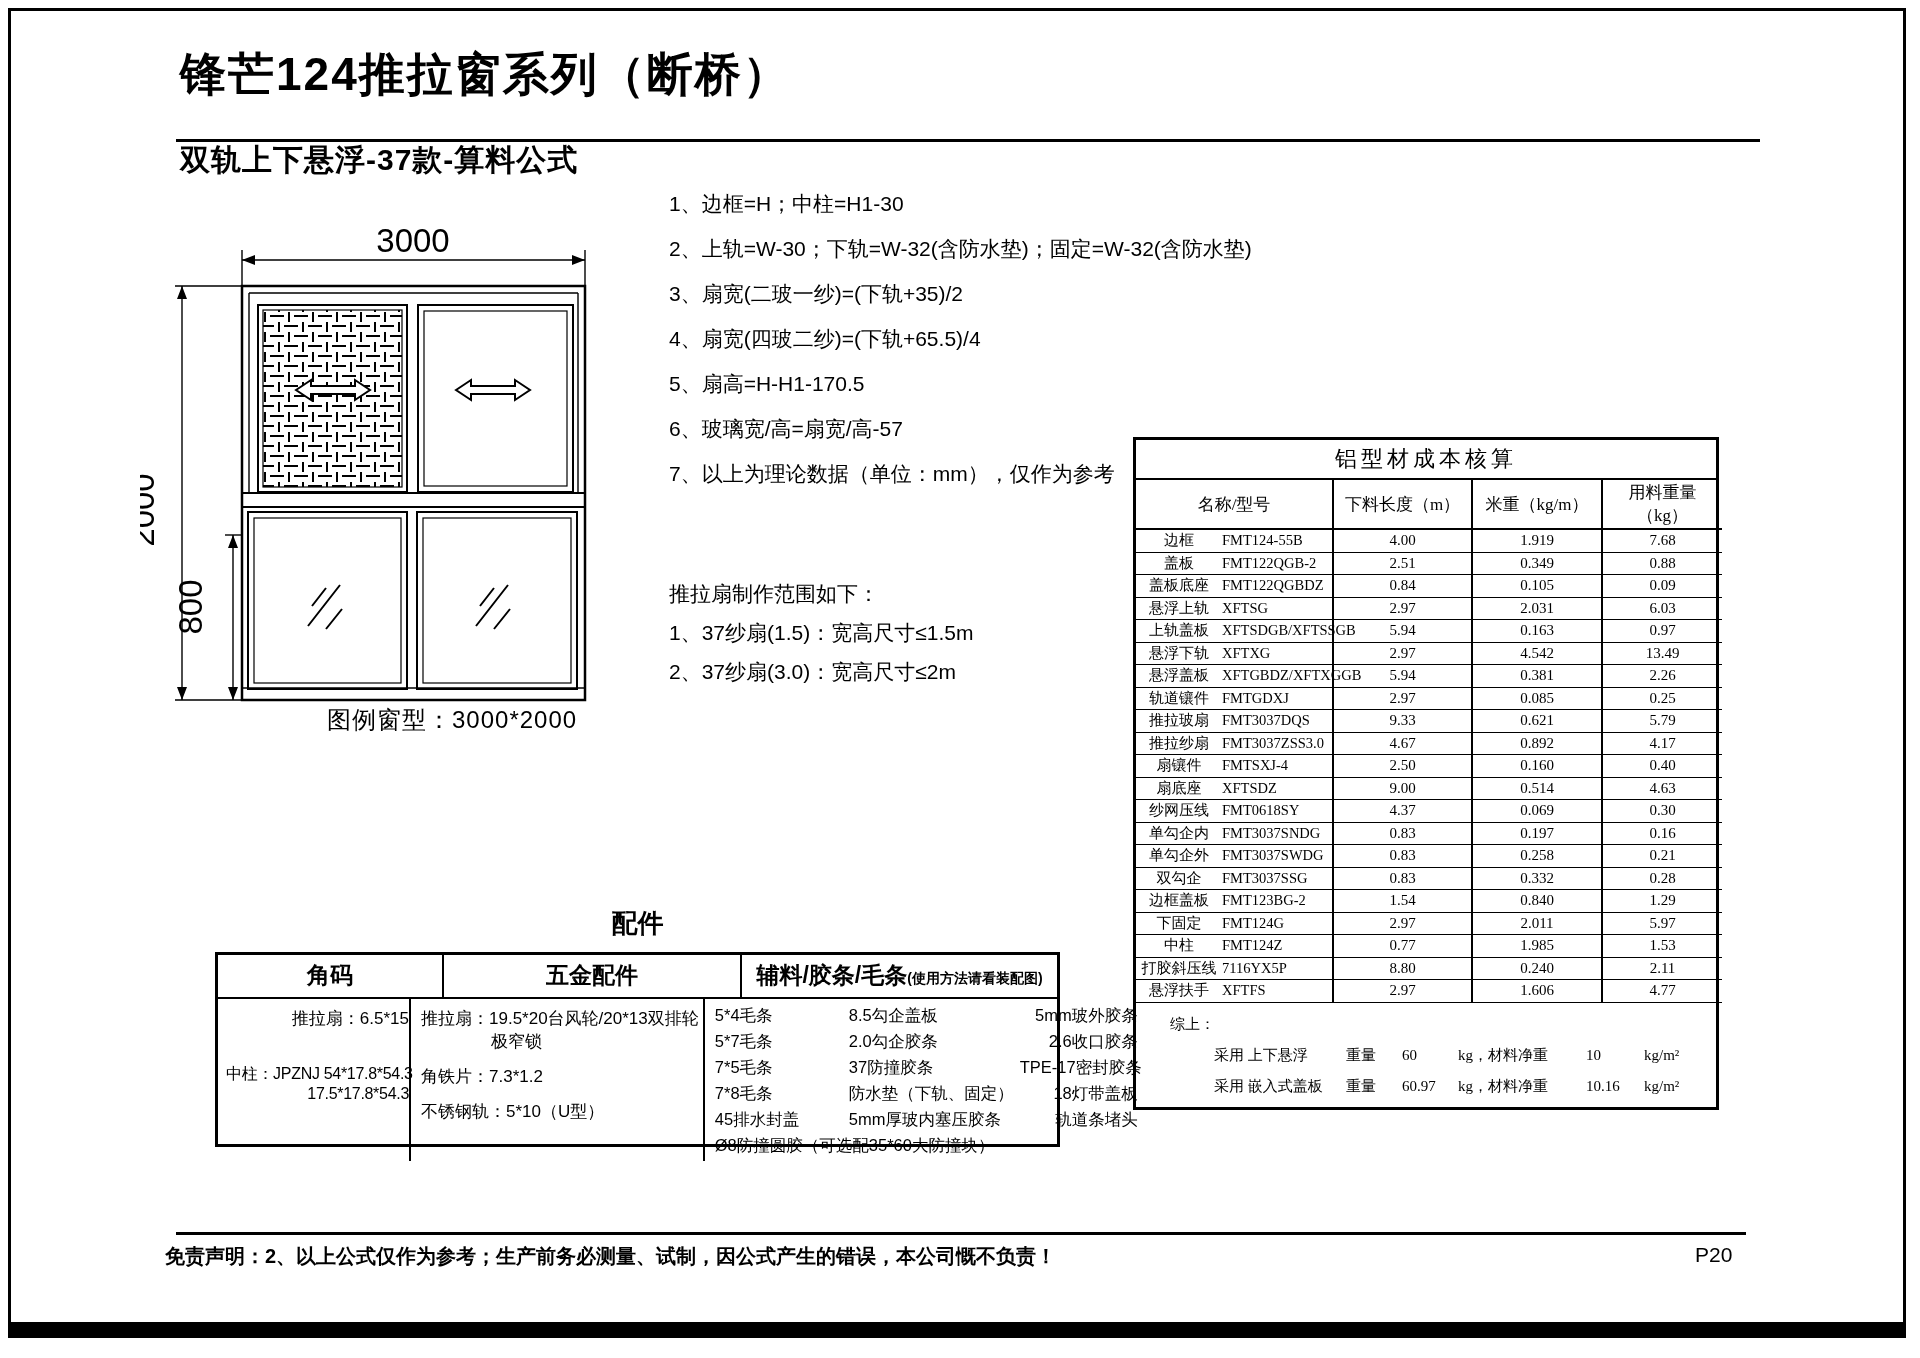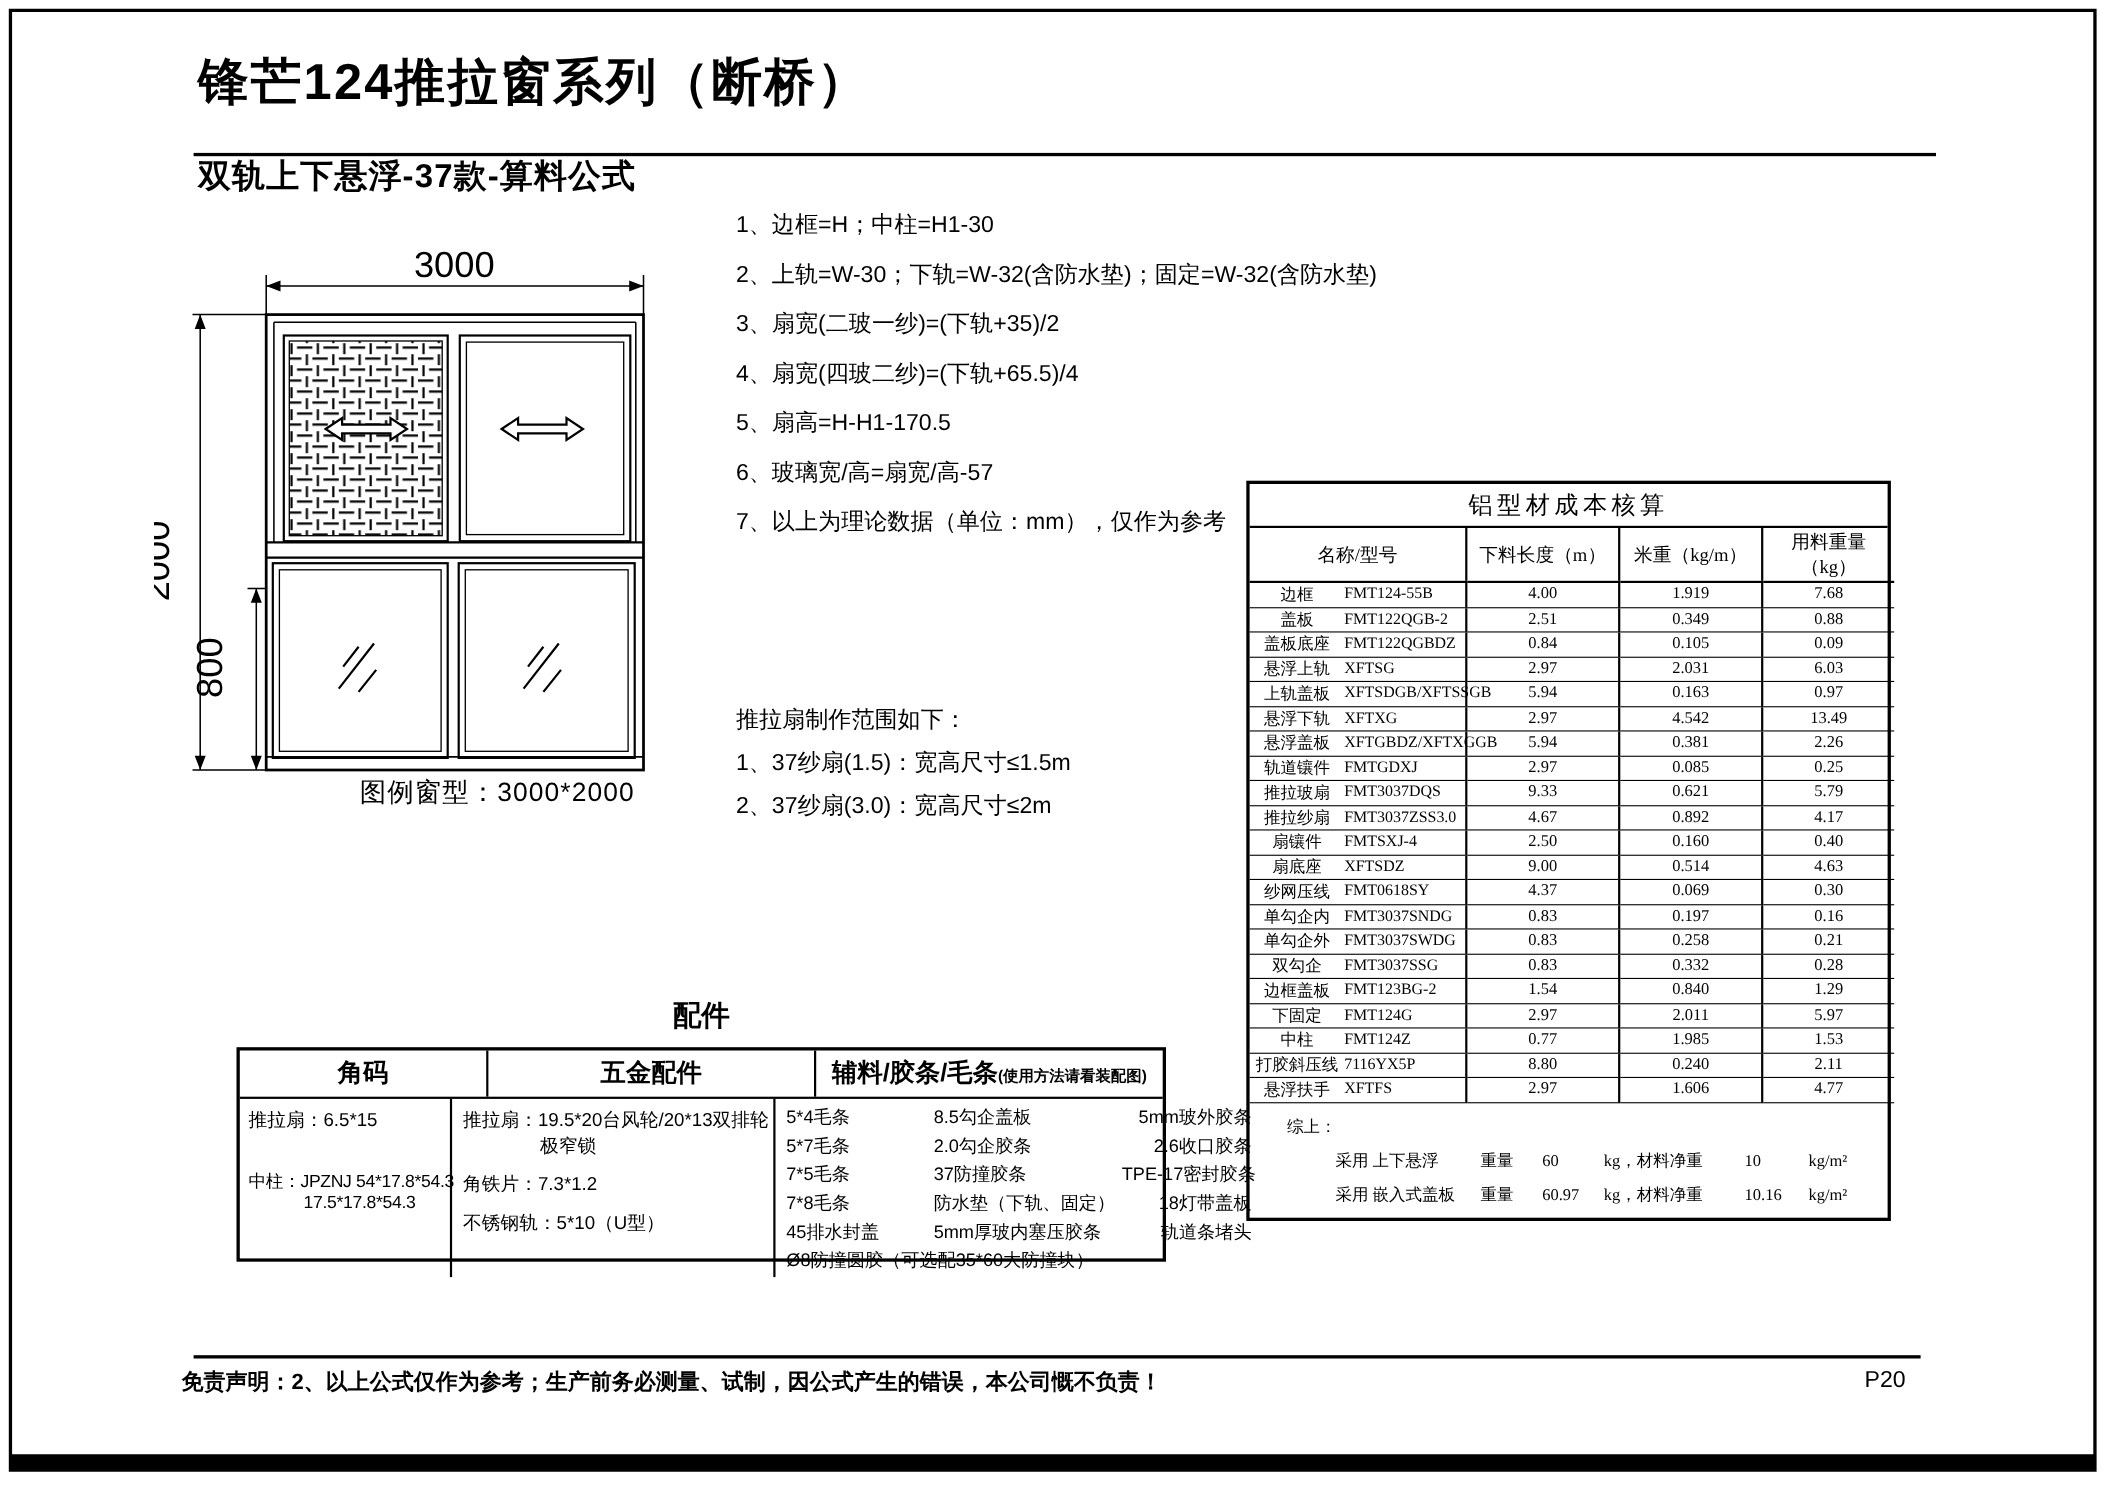--- a/index.html
+++ b/index.html
@@ -9,21 +9,21 @@
   }
   .page-frame{position:absolute;left:8px;top:8px;width:1898px;height:1330px;
     border:3px solid #000;border-bottom:16px solid #000;box-sizing:border-box;pointer-events:none;}
   .title{position:absolute;left:180px;top:44px;font-size:46px;font-weight:700;letter-spacing:2px;}
   .rule-top{position:absolute;left:176px;top:139px;width:1584px;height:3px;background:#000;}
   .subtitle{position:absolute;left:180px;top:140px;font-size:30px;font-weight:700;letter-spacing:1px;}
 
   
   .formulas{position:absolute;left:669px;top:190px;margin:0;padding:0;font-size:21px;}
   .formulas div{margin-bottom:17px;white-space:nowrap;}
-  .sash-range{position:absolute;left:669px;top:640px;font-size:21px;}
+  .sash-range{position:absolute;left:669px;top:580px;font-size:21px;}
   .sash-range div{margin-bottom:11px;white-space:nowrap;}
 
   
   .diagram{position:absolute;left:140px;top:222px;width:480px;height:500px;}
   .diagram svg text{font-family:"Liberation Sans",sans-serif;fill:#000;}
   .diagram-caption{position:absolute;left:327px;top:704px;font-size:24px;letter-spacing:1px;}
 
   
   .cost-card{position:absolute;left:1133px;top:437px;width:586px;height:673px;
     border:3px solid #000;box-sizing:border-box;font-family:"Liberation Serif", serif;}
@@ -46,21 +46,21 @@
 
   
   .acc-title{position:absolute;left:215px;top:906px;width:845px;text-align:center;font-size:26px;font-weight:700;}
   .acc-card{position:absolute;left:215px;top:952px;width:845px;height:195px;border:3px solid #000;box-sizing:border-box;display:flex;flex-direction:column;}
   .acc-head{display:flex;height:42px;border-bottom:2.5px solid #000;flex:none;}
   .acc-head .h1{width:224px;box-sizing:border-box;text-align:center;line-height:40px;font-size:23px;font-weight:700;}
   .acc-head .h2{width:298px;box-sizing:border-box;border-left:2.5px solid #000;text-align:center;line-height:40px;font-size:23px;font-weight:700;}
   .acc-head .h3{flex:1;box-sizing:border-box;border-left:2.5px solid #000;text-align:center;line-height:40px;font-size:23px;font-weight:700;}
   .acc-head .h3 .sub{font-size:14px;font-weight:700;letter-spacing:0;}
   .acc-body{display:flex;flex:1;}
-  .acc-c1{width:191px;box-sizing:border-box;padding:8px 18px 6px 8px;font-size:16px;}
+  .acc-c1{width:191px;box-sizing:border-box;padding:8px 0 6px 8px;font-size:16px;text-align:right;}
   .acc-c1 .ln1{margin-bottom:34px;font-size:17px;}
   .acc-c1 .ln2{white-space:nowrap;letter-spacing:-0.3px;}
   .acc-c1 .ln3{padding-left:50px;white-space:nowrap;letter-spacing:-0.3px;}
   .acc-c2{width:298px;box-sizing:border-box;border-left:2.5px solid #000;padding:8px 4px 6px 10px;font-size:17px;}
   .acc-c2 .ln{white-space:nowrap;}
   .acc-c2 .indent{padding-left:70px;margin-bottom:12px;}
   .acc-c2 .gap{margin-bottom:12px;}
   .acc-c3{flex:1;box-sizing:border-box;border-left:2.5px solid #000;padding:6px 8px 4px 10px;font-size:16.5px;}
   .acc-grid{display:grid;grid-template-columns:100px 1fr 118px;column-gap:6px;row-gap:4px;}
   .acc-grid .f2{text-align:left;padding-left:28px;white-space:nowrap;}

